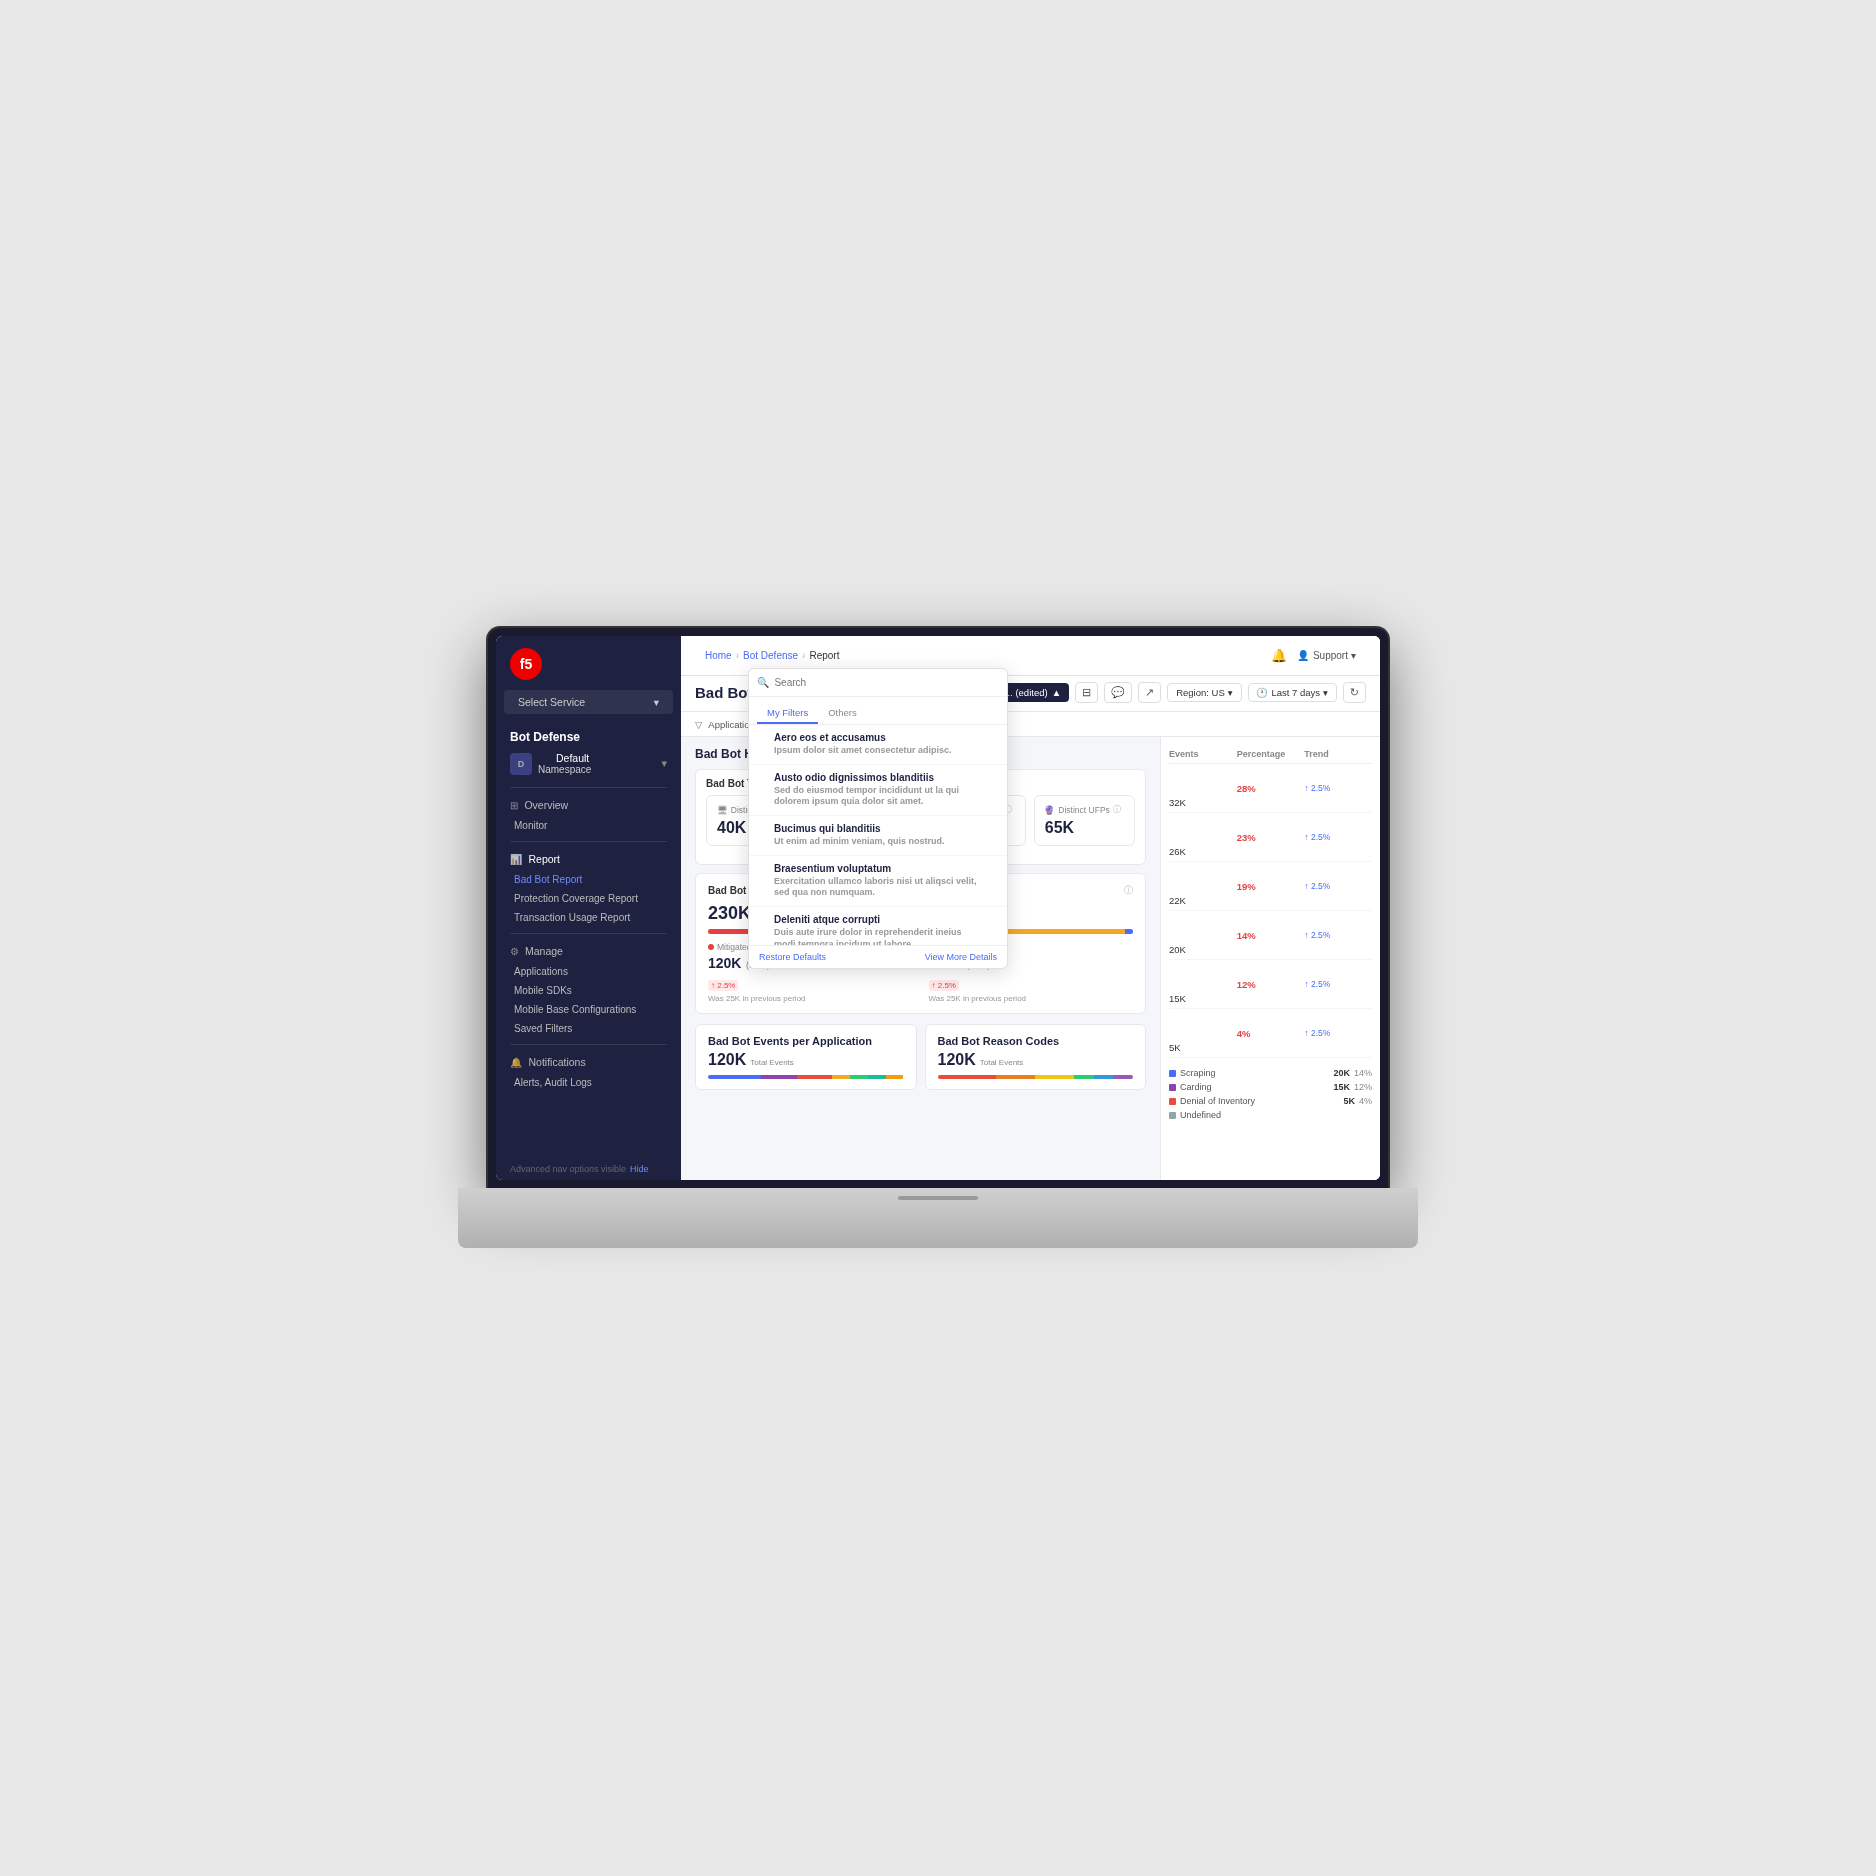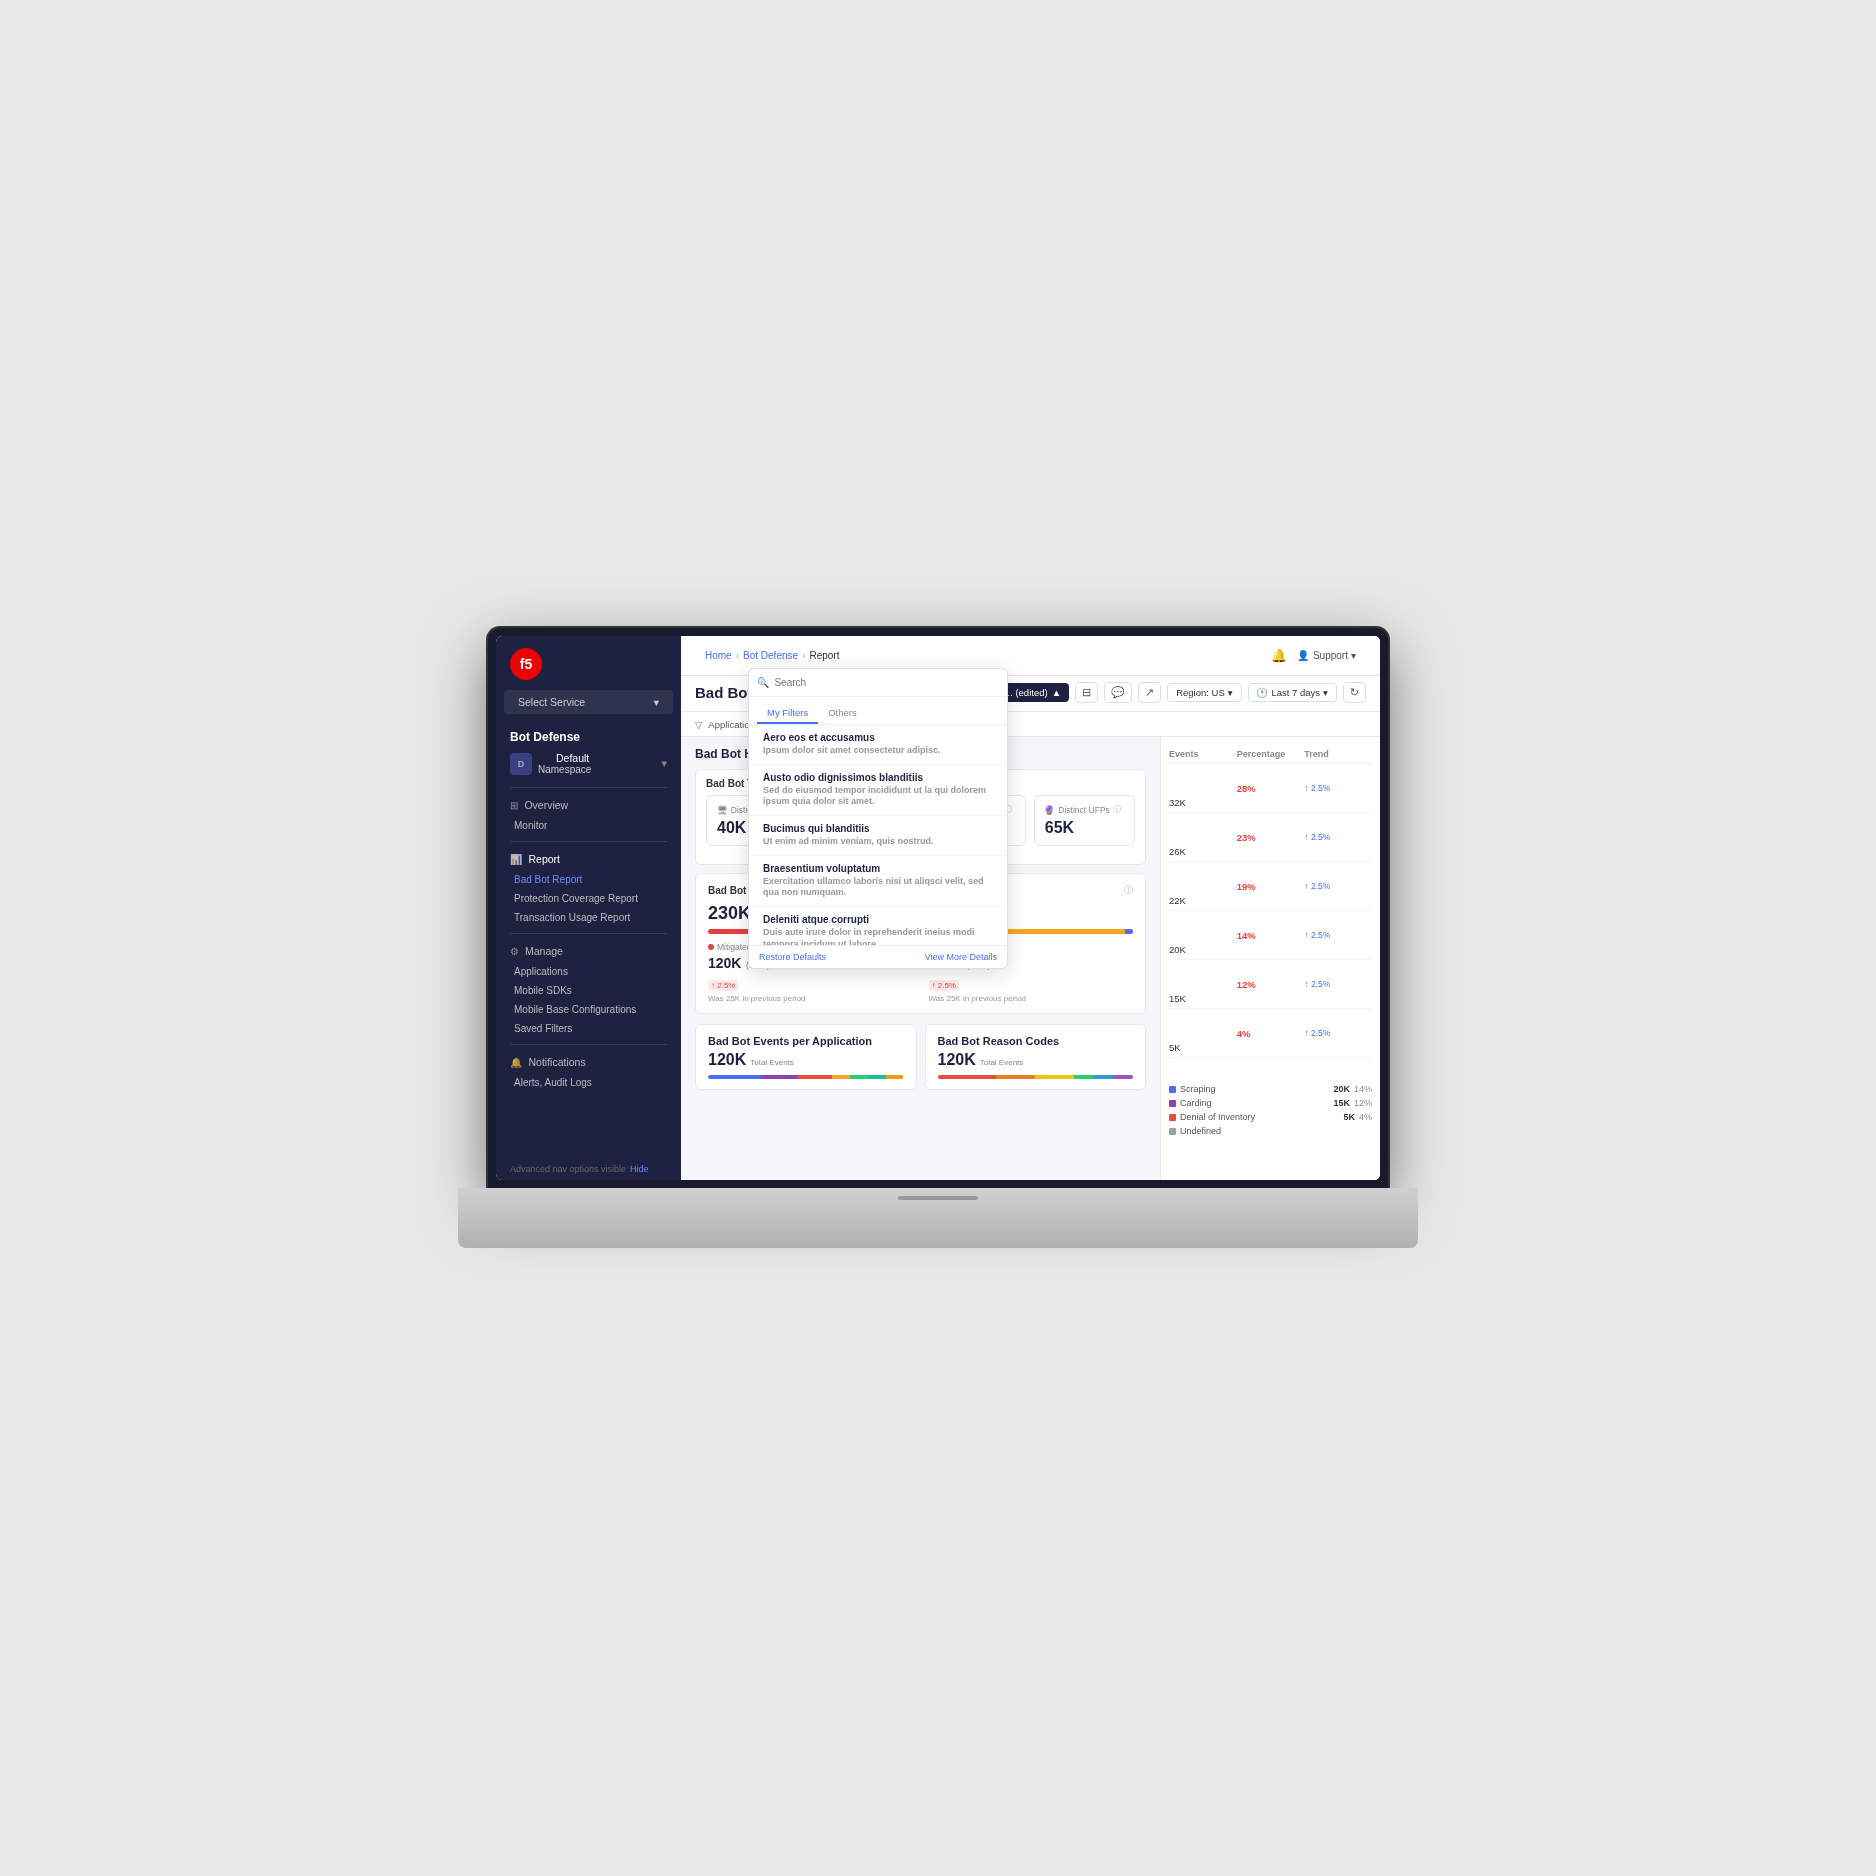--- a/index.html
+++ b/index.html
@@ -611,21 +611,21 @@
       border-bottom: 2px solid #4a6cf7;
       font-weight: 500;
     }
 
     .dropdown-items {
       max-height: 220px;
       overflow-y: auto;
     }
 
     .dropdown-item {
-      padding: 7px 14px;
+      padding: 7px 25px;
       border-bottom: 1px solid #f5f5f5;
       cursor: pointer;
     }
 
     .dropdown-item-title {
       font-weight: 600;
       color: #1e2240;
       font-size: 10px;
       margin-bottom: 2px;
     }
@@ -940,21 +940,21 @@
                   <div class="table-pct">12%</div>
                   <div class="table-trend">↑ 2.5%</div>
                 </div>
                 <div class="table-row-item">
                   <div class="table-event-val">5K</div>
                   <div class="table-pct">4%</div>
                   <div class="table-trend">↑ 2.5%</div>
                 </div>
               </div>
 
-              <div style="margin-top:24px;text-align:right;">
+              <div style="margin-top:8px;text-align:right;">
                 <div class="legend-item">
                   <div class="legend-dot" style="background:#4a6cf7;"></div>
                   <span>Scraping</span>
                   <span class="legend-val">20K</span>
                   <span class="legend-pct"> 14%</span>
                 </div>
                 <div class="legend-item">
                   <div class="legend-dot" style="background:#8e44ad;"></div>
                   <span>Carding</span>
                   <span class="legend-val">15K</span>

